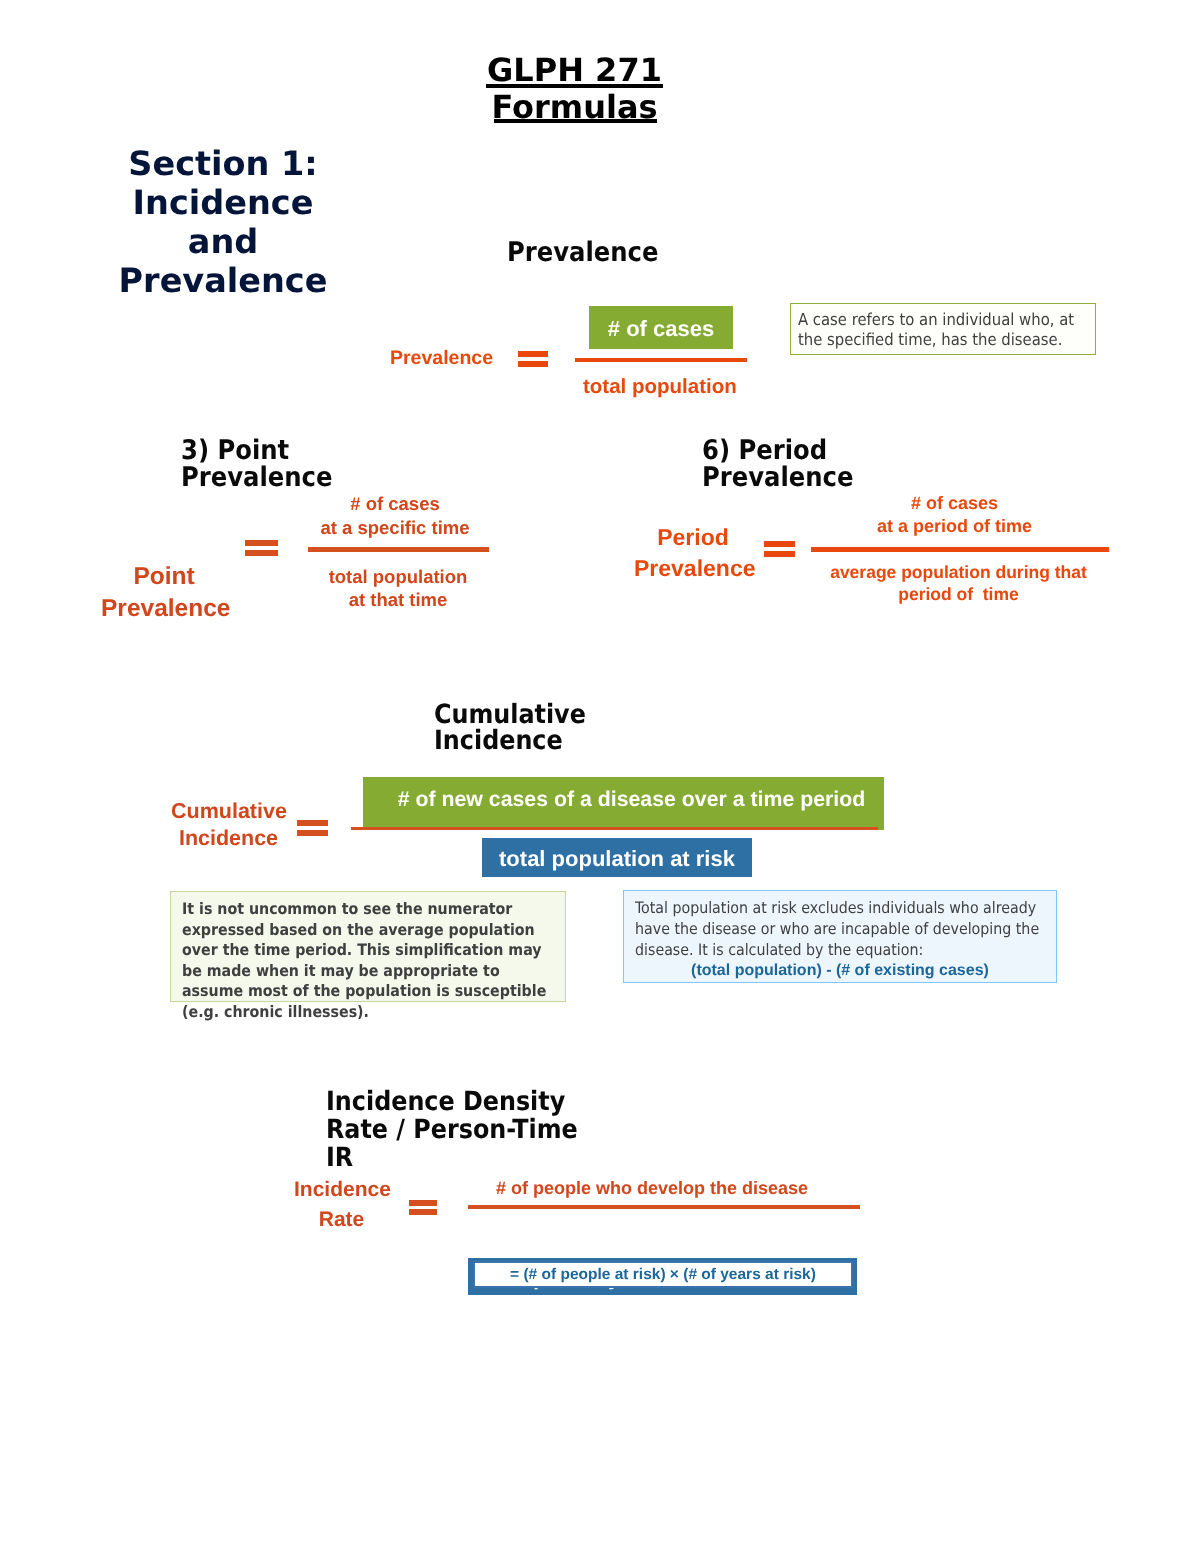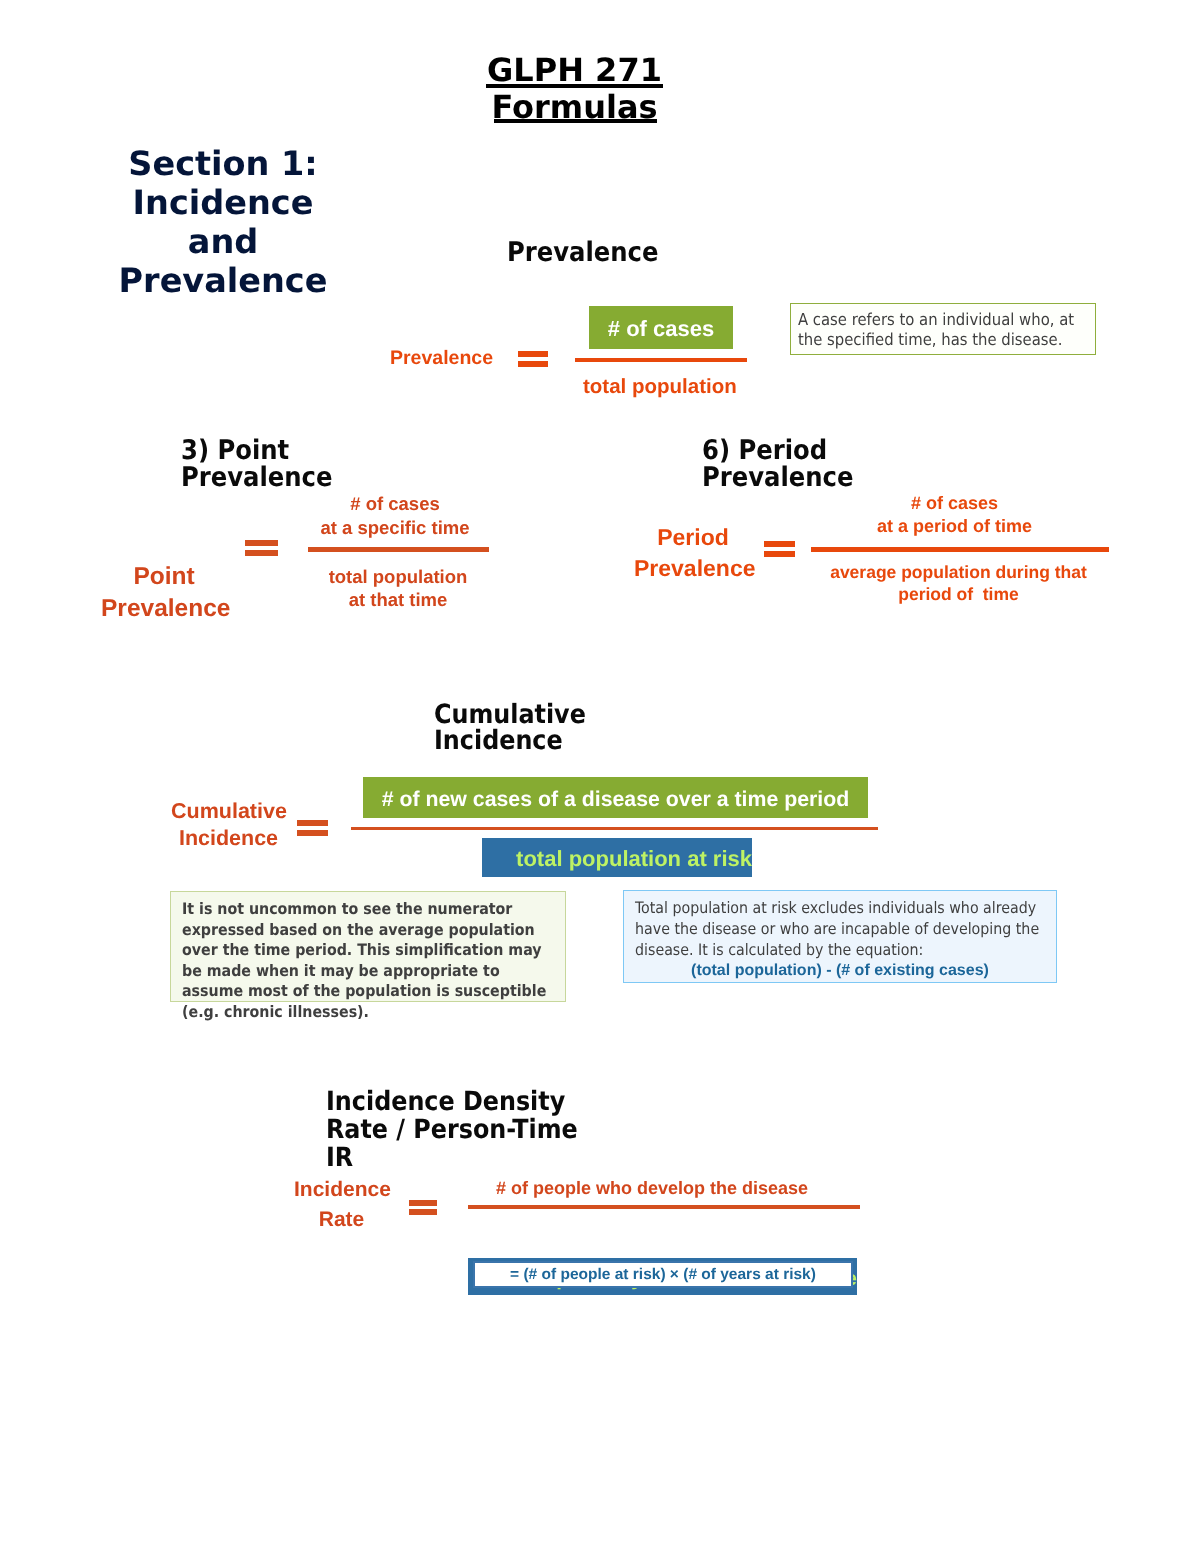--- a/index.html
+++ b/index.html
@@ -25,22 +25,22 @@
   .fml2{font-family:"Liberation Sans",sans-serif;font-weight:bold;color:#E8480C;}
   .eqsign.bright i{background:#E8480C;}
   .rule.bright{background:#E8480C;}
   .eqsign{width:30px;}
   .eqsign i{display:block;background:#D4501F;height:6px;}
   .eqsign i+i{margin-top:4px;}
   .eqsign.tight i+i{margin-top:3px;}
   .rule{background:#D4501F;height:4px;}
   .greenbox{background:#86AB32;color:#fff;font-family:"Liberation Sans",sans-serif;
       font-weight:bold;text-align:center;}
-  .bluebox{background:#2E6FA4;color:#bef264;font-family:"Liberation Sans",sans-serif;
-      font-weight:bold;text-align:right;}
+  .bluebox{background:#2E6FA4;color:#ffffff;font-family:"Liberation Sans",sans-serif;
+      font-weight:bold;text-align:center;}
   .ml{white-space:pre-line;}
   .callout{font-family:"DejaVu Sans Condensed","DejaVu Sans",sans-serif;font-size:15.8px;line-height:20.6px;color:#3F3F3F;}
   .callout-green{border:1.5px solid #8FAE3C;background:#FEFFFB;}
   .callout-pale{border:1.5px solid #C7D79B;background:#F5F9EC;font-weight:bold;}
   .callout-blue{border:1.5px solid #7EC8F5;background:#EDF5FD;}
   .note-blue{border:2.2px solid #3A74AB;background:#fff;color:#1C6699;
       font-family:"Liberation Sans",sans-serif;font-weight:bold;text-align:center;}
 </style>
 </head>
 <body>
@@ -101,21 +101,21 @@
 period of &nbsp;time</div>
 
   <div class="abs blkhead ml" style="left:434px;top:702px;font-size:26.5px;line-height:26.3px;">Cumulative
 Incidence</div>
   <div class="abs fml ml" style="left:171px;top:798px;width:115px;text-align:center;font-size:21.5px;line-height:27.3px;">Cumulative
 Incidence</div>
   <div class="abs eqsign" style="left:297px;top:820px;width:31px;">
     <i></i>
       <i></i>
   </div>
-  <div class="abs greenbox" style="left:363px;top:777px;width:505px;height:41px;font-size:21.3px;line-height:44px;"># of new cases of a disease over a time period</div>
+  <div class="abs greenbox" style="left:363px;top:777px;width:505px;height:53px;font-size:21.3px;line-height:44px;padding-left:16px;"># of new cases of a disease over a time period</div>
   <div class="abs rule" style="left:351px;top:827px;width:527px;height:3px;"></div>
   <div class="abs bluebox" style="left:482px;top:838px;width:270px;height:39px;font-size:22px;line-height:41px;">total population at risk</div>
 
   <div class="abs callout callout-pale" style="left:170px;top:891px;width:396px;height:111px;padding:7px 11px 0 11px;box-sizing:border-box;font-size:15.8px;line-height:20.6px;">It is not uncommon to see the numerator expressed based on the average population over the time period. This simplification may be made when it may be appropriate to assume most of the population is susceptible (e.g. chronic illnesses).</div>
 
   <div class="abs callout callout-blue" style="left:623px;top:890px;width:434px;height:93px;padding:6px 11px 0 11px;box-sizing:border-box;font-size:15.8px;line-height:21px;">
     <span>Total population at risk excludes individuals who already have the disease or who are incapable of developing the disease. It is calculated by the equation:</span>
     <div style="text-align:center;font-weight:bold;color:#1C6699;font-family:'Liberation Sans',sans-serif;font-size:16px;line-height:21px;">(total population) - (# of existing cases)</div>
   </div>
 

